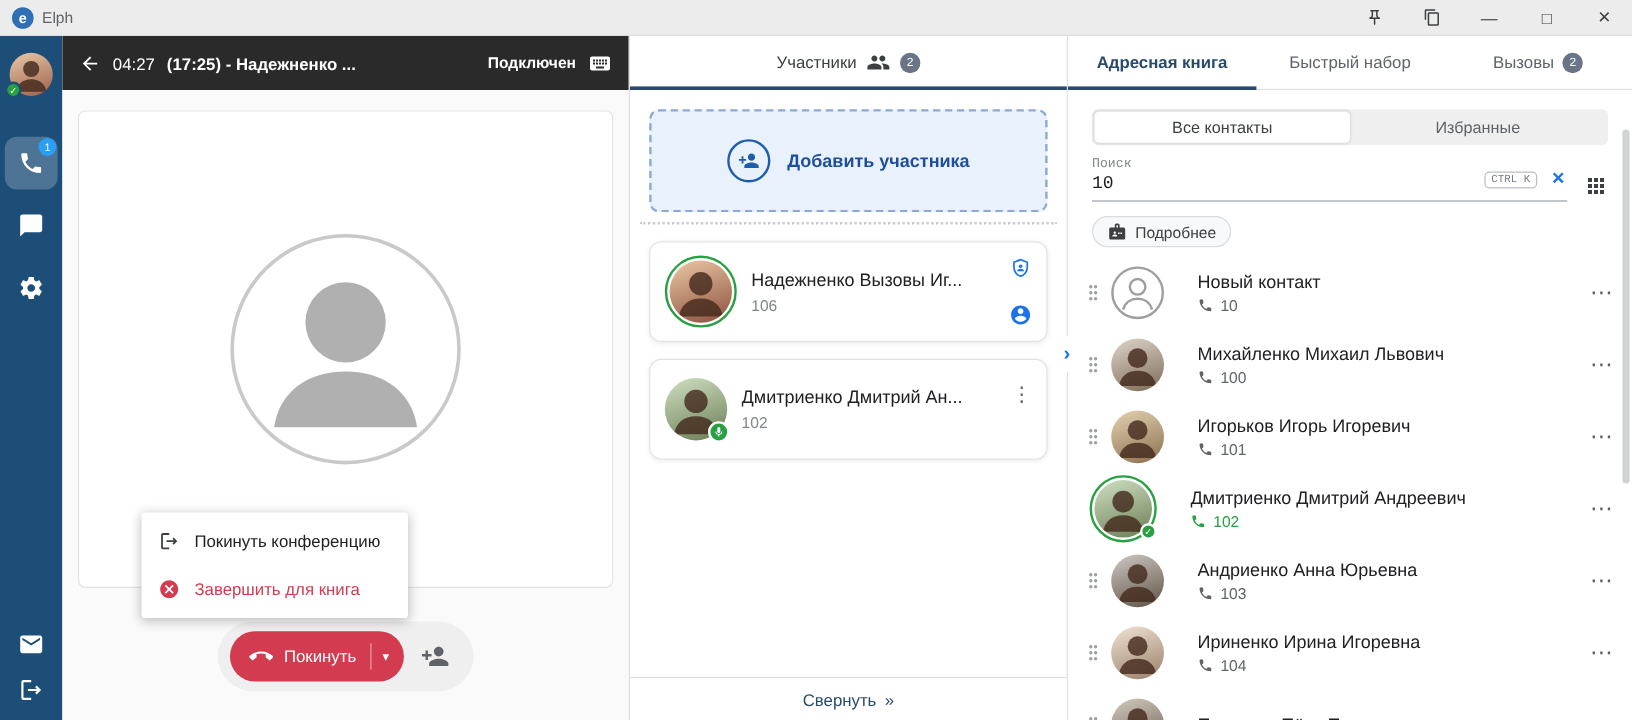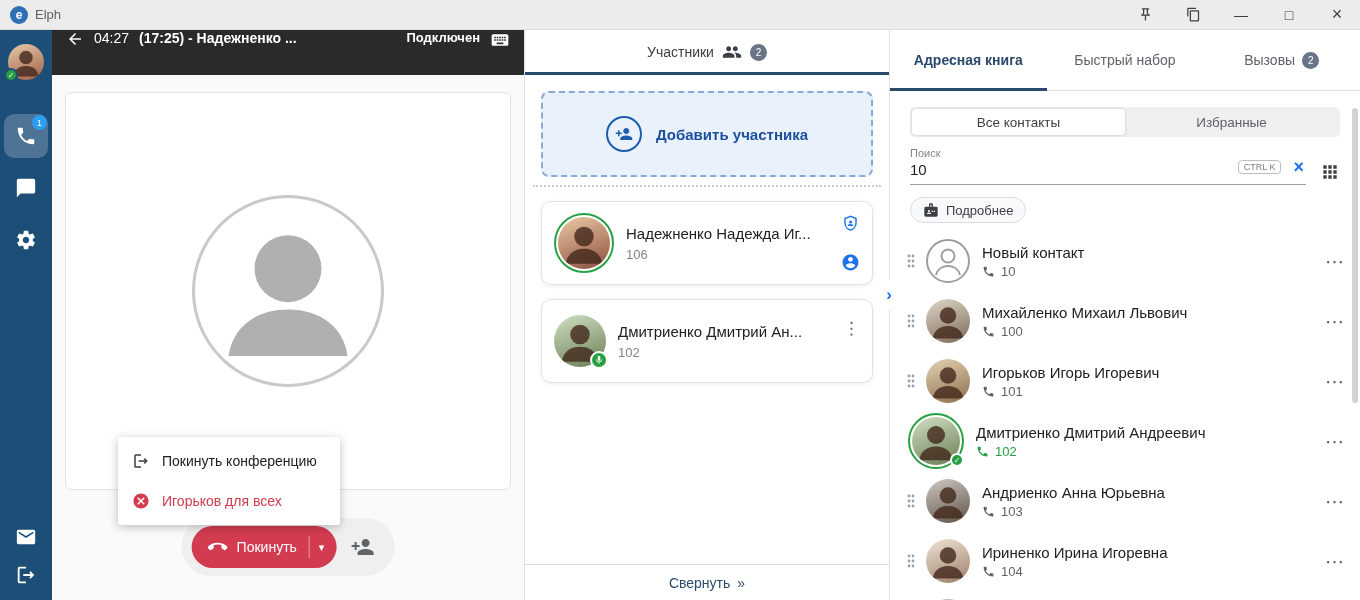--- a/index.html
+++ b/index.html
@@ -45,36 +45,36 @@
   .sitem.active{background:rgba(255,255,255,.22);}
   .nbadge{position:absolute;top:1px;right:1px;background:#2a9df4;color:#fff;font-size:9px;
           min-width:15px;height:15px;border-radius:8px;display:flex;align-items:center;
           justify-content:center;padding:0 3px;}
   .sbottom{margin-top:auto;display:flex;flex-direction:column;gap:16px;align-items:center;
            padding-bottom:14px;color:#fff;}
 
   
   .call-panel{width:472px;flex:none;background:#fafafa;display:flex;flex-direction:column;
               position:relative;}
-  .call-header{height:45px;background:#2a2a2a;display:flex;align-items:flex-start;color:#fff;
+  .call-header{height:45px;background:#2a2a2a;display:flex;align-items:center;color:#fff;
                padding:0 14px;gap:10px;flex:none;}
   .back-btn{color:#fff;cursor:pointer}
   .timer{font-size:14px;}
   .ctitle{font-size:14px;font-weight:bold;white-space:nowrap;overflow:hidden;
           text-overflow:ellipsis;max-width:190px;}
   .chspacer{flex:1}
   .status{font-size:13px;font-weight:bold;}
   .call-body{flex:1;position:relative;}
   .video{margin:17px 13px 0;height:398px;background:#fff;border:1px solid #e4e4e4;
          border-radius:6px;display:flex;align-items:center;justify-content:center;}
   .ph{width:192px;height:192px;border-radius:50%;border:3px solid #c9c9c9;overflow:hidden;
       background:#fff;}
   .ph svg{width:100%;height:100%;fill:#b0b0b0}
 
-  .ctxmenu{position:absolute;left:66px;top:362px;width:222px;background:#fff;z-index:6;
+  .ctxmenu{position:absolute;left:66px;top:352px;width:222px;background:#fff;z-index:6;
            box-shadow:0 2px 10px rgba(0,0,0,.25);border-radius:3px;padding:4px 0;}
   .mitem{height:40px;display:flex;align-items:center;gap:12px;padding:0 14px;font-size:14px;
          color:#202124;cursor:pointer;}
   .mitem .ic{width:18px;height:18px;color:#3c4043}
   .mitem.danger{color:var(--red);}
   .mitem.danger .ic{color:var(--red)}
 
   .ctrlbar{position:absolute;left:50%;bottom:24px;transform:translateX(-50%);
            background:#efefef;border-radius:34px;height:58px;display:flex;align-items:center;
            gap:14px;padding:0 20px 0 10px;z-index:3;}
@@ -126,33 +126,33 @@
   .pcol .ic{width:19px;height:19px;cursor:pointer}
   .dots-v{color:#5f6368;font-size:17px;cursor:pointer;align-self:flex-start;margin-top:6px;}
   .pfoot{position:absolute;bottom:0;left:0;right:0;height:36px;border-top:1px solid #e0e0e0;
          display:flex;align-items:center;justify-content:center;gap:7px;color:var(--navy);
          font-size:14px;background:#fff;cursor:pointer;}
   .edgechev{position:absolute;right:-3px;top:250px;color:var(--accent);font-size:17px;
             font-weight:bold;cursor:pointer;z-index:4;background:#fff;line-height:30px;}
 
   
   .contacts{flex:1;background:#fff;position:relative;overflow:hidden;}
-  .ctabs{height:61px;display:flex;border-bottom:1px solid #e0e0e0;}
+  .ctabs{height:45px;display:flex;border-bottom:1px solid #e0e0e0;}
   .ctab{flex:1;display:flex;align-items:center;justify-content:center;gap:7px;font-size:14px;
         color:#5f6368;position:relative;cursor:pointer;}
   .ctab.active{color:var(--navy);font-weight:bold;}
   .ctab.active::after{content:"";position:absolute;left:0;right:0;bottom:-1px;height:3px;
         background:var(--navy);}
   .seg{margin:16px 20px 0;background:#efefef;border-radius:5px;height:30px;display:flex;
        padding:2px;}
   .segopt{flex:1;display:flex;align-items:center;justify-content:center;font-size:13.5px;
           color:#5f6368;border-radius:4px;cursor:pointer;}
   .segopt.active{background:#fff;color:#3c4043;box-shadow:0 0 3px rgba(0,0,0,.18);}
   .searchrow{margin:10px 20px 0;display:flex;align-items:flex-end;gap:14px;}
-  .field{flex:1;position:relative;border-bottom:1px solid #9aa0a6;padding-bottom:5px;}
+  .field{flex:1;position:relative;border-bottom:1px solid #9aa0a6;padding-bottom:5px;font-family:Liberation Mono, monospace;}
   .flabel{font-size:11px;color:#80868b;}
   .finput{border:none;outline:none;font-size:15px;color:#202124;width:60%;background:transparent;
           padding-top:2px;font-family:inherit;}
   .fright{position:absolute;right:2px;bottom:8px;display:flex;align-items:center;gap:12px;}
   .kbd{border:1px solid #b9bec4;border-radius:4px;font-size:9px;color:#7a7f85;padding:1px 5px;}
   .clearx{color:var(--accent);font-size:18px;font-weight:bold;cursor:pointer;line-height:1;}
   .appsbtn{color:#3c4043;margin-bottom:3px;cursor:pointer;background:none;border:none;}
   .appsbtn .ic{width:20px;height:20px}
   .chip{margin:12px 0 0 20px;display:inline-flex;align-items:center;gap:7px;
         border:1px solid #dadce0;background:#f8f9fa;border-radius:14px;height:26px;
@@ -163,21 +163,21 @@
   .drag{width:12px;color:#9aa0a6;cursor:grab;flex:none;}
   .av44{width:44px;height:44px;margin-left:8px;}
   .av-new{background:#fff;border:2px solid #9e9e9e;}
   .av-new svg{stroke:#9e9e9e;fill:none;stroke-width:2}
   .av-mikh{background:linear-gradient(160deg,#ded6c9,#7d6a58);}
   .av-igor{background:linear-gradient(160deg,#e4d2b2,#8a6f4d);}
   .av-andr{background:linear-gradient(160deg,#cfc9c2,#5e5247);}
   .av-irin{background:linear-gradient(160deg,#f0e3d4,#9a7f6a);}
   .av-petr{background:linear-gradient(160deg,#d2cabf,#6b5c4d);}
   .av48{width:48px;height:48px}
-  .rtext{margin-left:12px;flex:1;min-width:0;}
+  .rtext{margin-left:28px;flex:1;min-width:0;}
   .rname{font-size:15px;color:#202124;white-space:nowrap;overflow:hidden;text-overflow:ellipsis;}
   .rnum{display:flex;align-items:center;gap:6px;font-size:13px;color:#5f6368;margin-top:3px;}
   .rnum .ic{width:13px;height:13px;color:#5f6368}
   .rnum.green, .rnum.green .ic{color:var(--green);}
   .more{color:#5f6368;font-size:19px;margin-left:10px;cursor:pointer;}
   .okbadge.onwhite{border-color:#fff;bottom:0;left:auto;right:-2px;}
   .sb{position:absolute;right:2px;top:50px;bottom:4px;width:6px;}
   .sbthumb{position:absolute;top:28px;height:295px;width:6px;border-radius:3px;background:#d0d3d6;
            cursor:pointer;}
 </style>
@@ -280,21 +280,21 @@
         <div class="mitem">
           <svg class="ic" viewBox="0 0 24 24">
               <path d="M17 8l-1.4 1.4 1.6 1.6H9v2h8.2l-1.6 1.6L17 16l4-4-4-4zM5 5h7V3H5a2 2 0 0 0-2 2v14a2 2 0 0 0 2 2h7v-2H5V5z"></path>
             </svg>
           <span>Покинуть конференцию</span>
         </div>
         <div class="mitem danger">
           <svg class="ic" viewBox="0 0 24 24">
               <path d="M12 2C6.47 2 2 6.47 2 12s4.47 10 10 10 10-4.47 10-10S17.53 2 12 2zm5 13.59L15.59 17 12 13.41 8.41 17 7 15.59 10.59 12 7 8.41 8.41 7 12 10.59 15.59 7 17 8.41 13.41 12 17 15.59z"></path>
             </svg>
-          <span>Игорьков для всех</span>
+          <span>Завершить для книга</span>
         </div>
       </div>
 
       <div class="ctrlbar">
         <button class="hangup">
           <svg class="ic" viewBox="0 0 24 24">
               <path d="M12 9c-1.6 0-3.15.25-4.6.72v3.1c0 .39-.23.74-.56.9-.98.49-1.87 1.12-2.66 1.85-.18.18-.43.28-.7.28-.28 0-.53-.11-.71-.29L.29 13.08c-.18-.17-.29-.42-.29-.7 0-.28.11-.53.29-.71C3.34 8.78 7.46 7 12 7s8.66 1.78 11.71 4.67c.18.18.29.43.29.71 0 .28-.11.53-.29.7l-2.48 2.48c-.18.18-.43.29-.71.29-.27 0-.52-.11-.7-.28-.79-.74-1.69-1.36-2.67-1.85-.33-.16-.56-.5-.56-.9v-3.1C15.15 9.25 13.6 9 12 9z"></path>
             </svg>
           <span>Покинуть</span>
           <span class="hsep"></span>
@@ -334,21 +334,21 @@
     <div class="pcard">
       <div class="avwrap ring">
         <div class="avatar av52 av-nadya">
           <svg viewBox="0 0 40 40">
               <circle class="sil" cx="20" cy="15" r="7.5"></circle>
               <path class="sil" d="M20 24.5c-8 0-13 4.5-14 11.5h28c-1-7-6-11.5-14-11.5z"></path>
             </svg>
         </div>
       </div>
       <div class="pinfo">
-        <div class="pname">Надежненко Надежда Иг...</div>
+        <div class="pname">Надежненко Вызовы Иг...</div>
         <div class="pnum">106</div>
       </div>
       <div class="pcol">
         <svg class="ic" viewBox="0 0 24 24">
             <path d="M12 3 5 5.8V11c0 4.4 3 8.4 7 9.4 4-1 7-5 7-9.4V5.8L12 3z" fill="none" stroke="currentColor" stroke-width="1.8"></path>
             <circle cx="12" cy="10" r="1.9"></circle>
             <path d="M12 12.6c-2.1 0-3.6 1-3.8 2.7h7.6c-.2-1.7-1.7-2.7-3.8-2.7z"></path>
           </svg>
         <svg class="ic" viewBox="0 0 24 24">
             <path d="M12 2C6.48 2 2 6.48 2 12s4.48 10 10 10 10-4.48 10-10S17.52 2 12 2zm0 3c1.66 0 3 1.34 3 3s-1.34 3-3 3-3-1.34-3-3 1.34-3 3-3zm0 14.2c-2.5 0-4.71-1.28-6-3.22.03-1.99 4-3.08 6-3.08 1.99 0 5.97 1.09 6 3.08-1.29 1.94-3.5 3.22-6 3.22z"></path>

